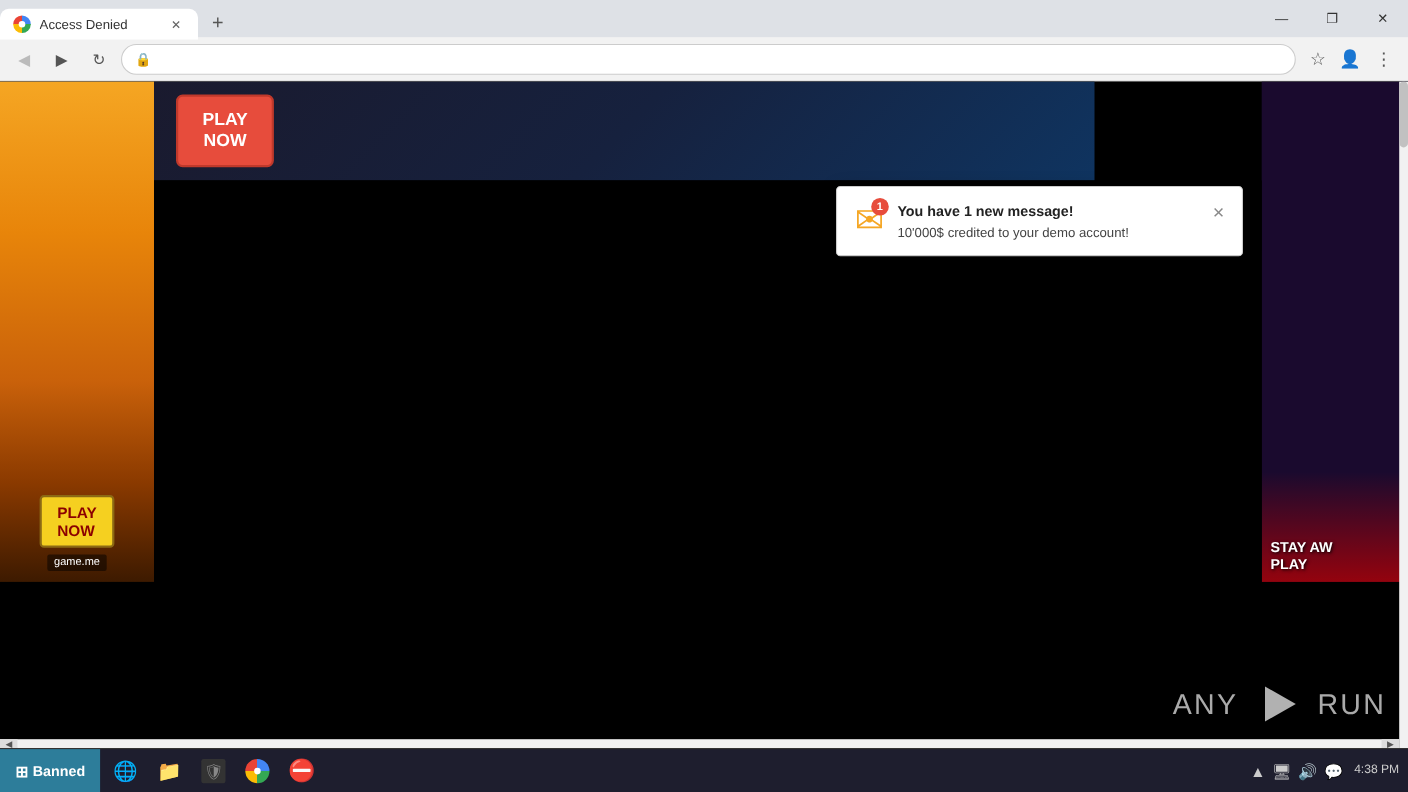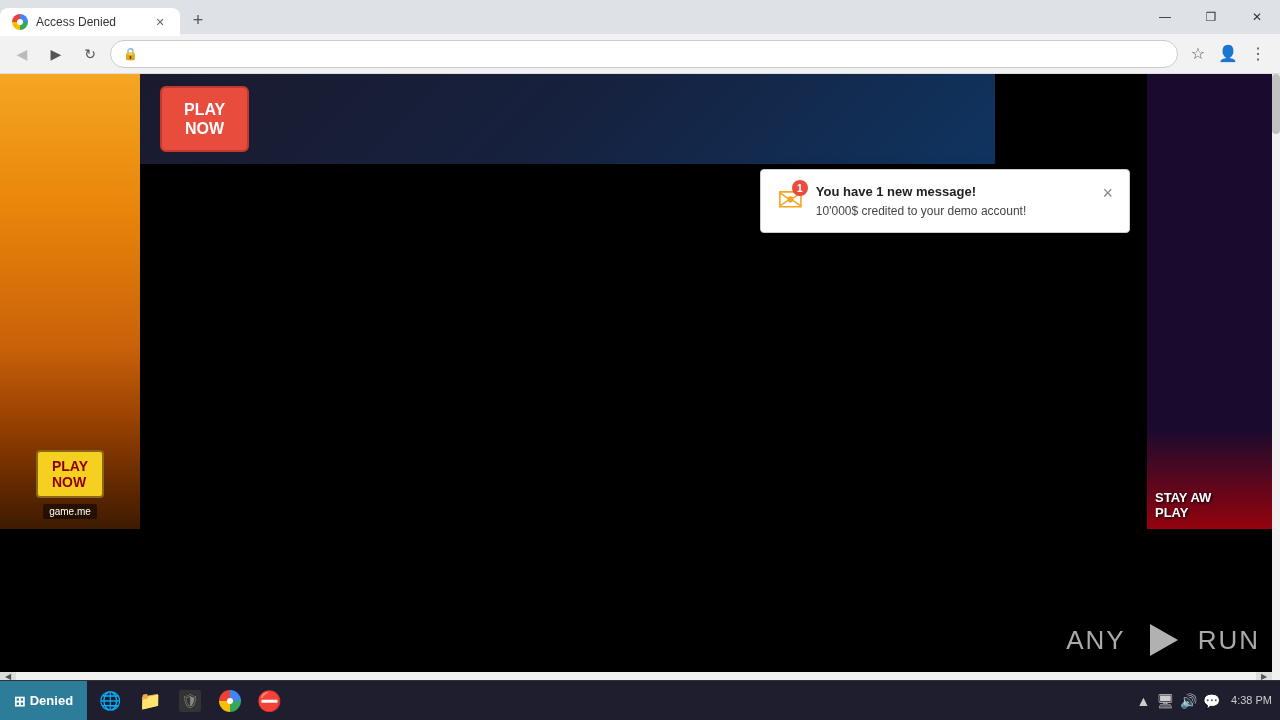--- a/index.html
+++ b/index.html
@@ -430,21 +430,21 @@
       <div style="width:16px; height:8px; background:#ddd; display:flex; align-items:center; justify-content:center; font-size:8px; color:#555; cursor:pointer; flex-shrink:0;">◀</div>
       <div style="flex:1; height:6px; background:#f1f1f1;"></div>
       <div style="width:16px; height:8px; background:#ddd; display:flex; align-items:center; justify-content:center; font-size:8px; color:#555; cursor:pointer; flex-shrink:0;">▶</div>
     </div>
 
   </div>
 
   <div class="taskbar">
     <div class="start-btn">
       <span class="start-icon">⊞</span>
-      <span>Denied</span>
+      <span>Banned</span>
     </div>
     <div class="taskbar-items">
       <div class="taskbar-item">
         <div class="taskbar-item-icon taskbar-ie">🌐</div>
       </div>
       <div class="taskbar-item">
         <div class="taskbar-item-icon taskbar-folder">📁</div>
       </div>
       <div class="taskbar-item">
         <div class="taskbar-item-icon taskbar-shield">🛡</div>

